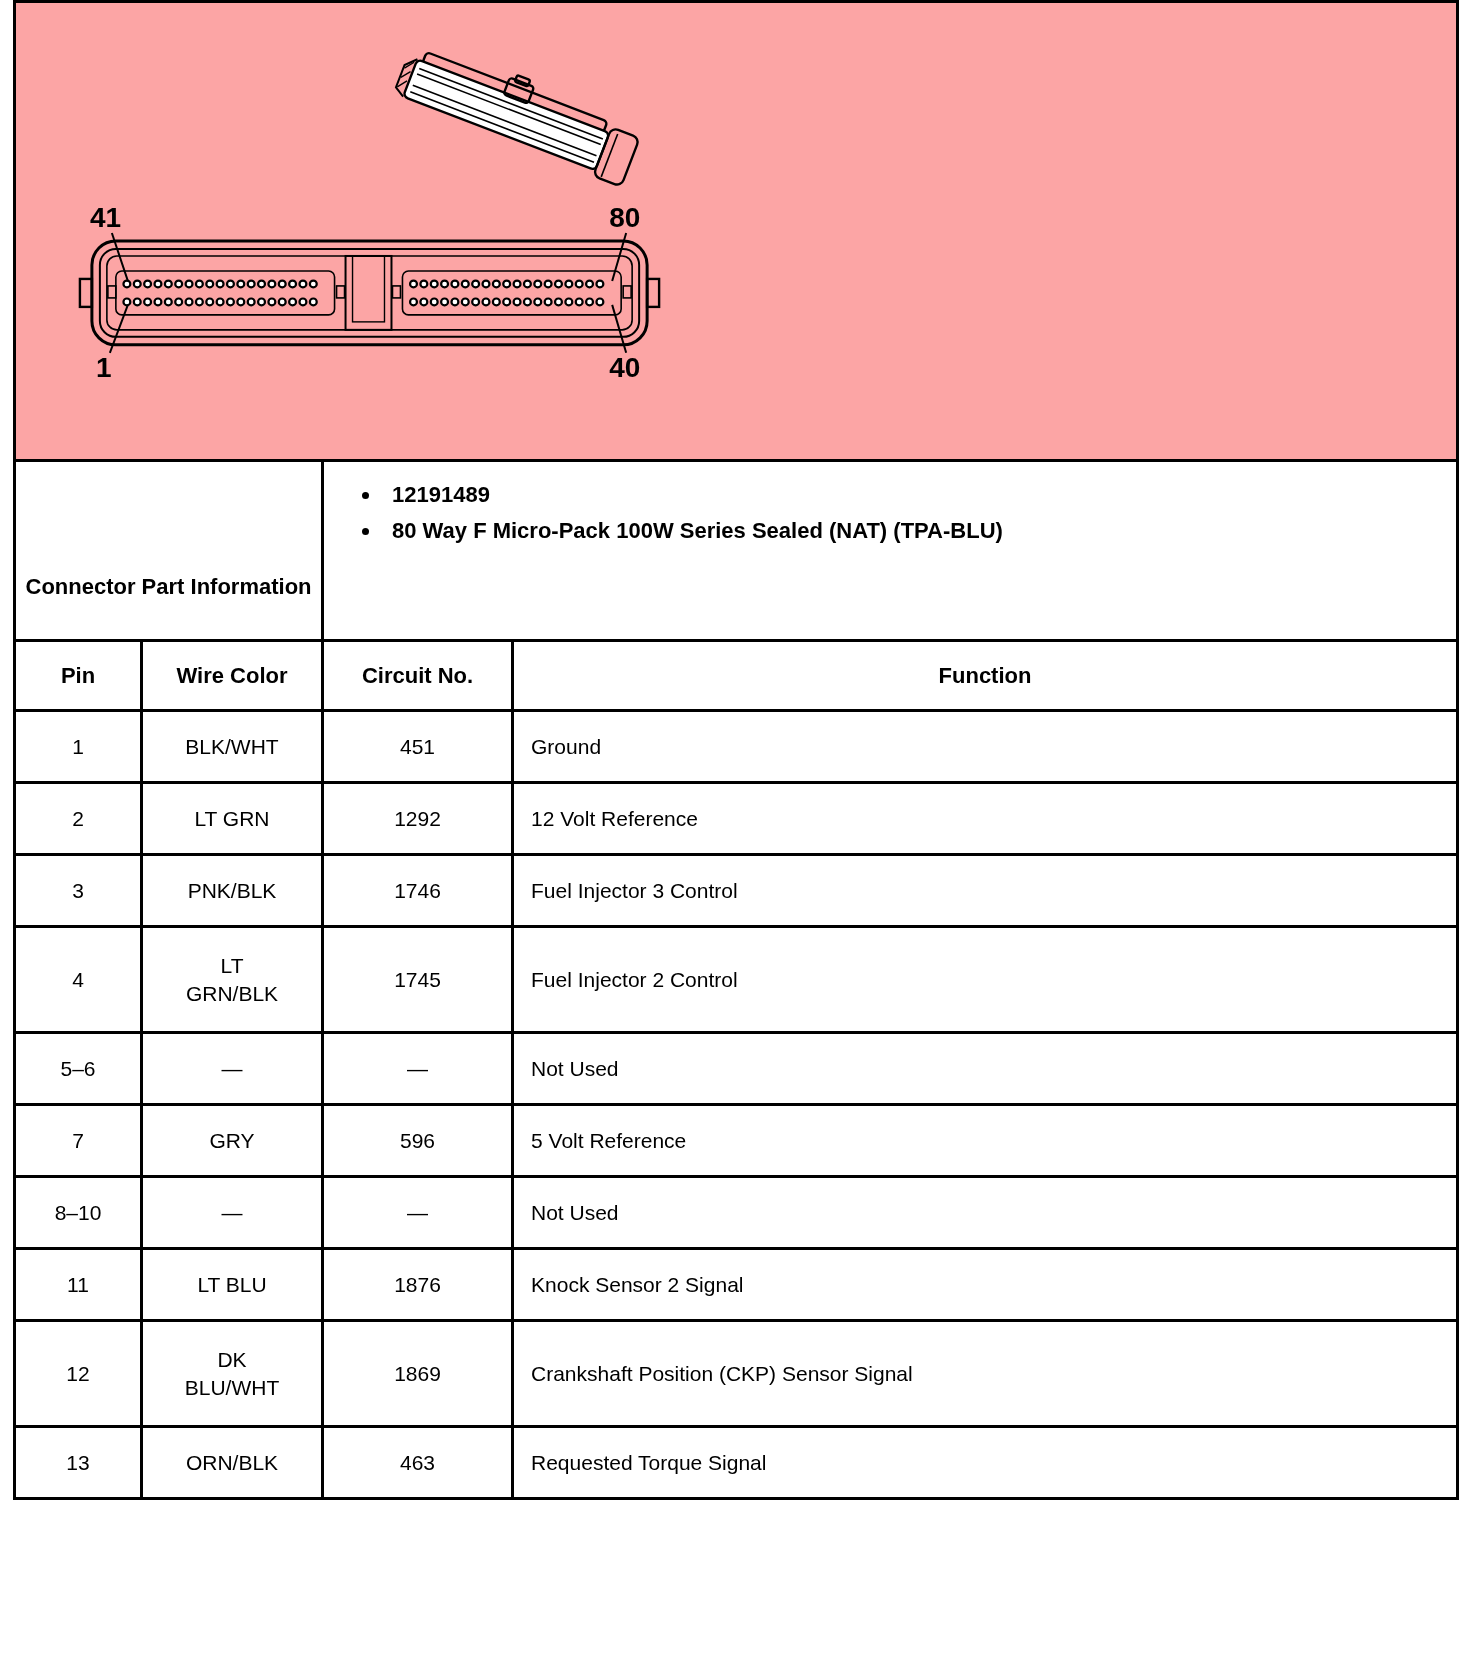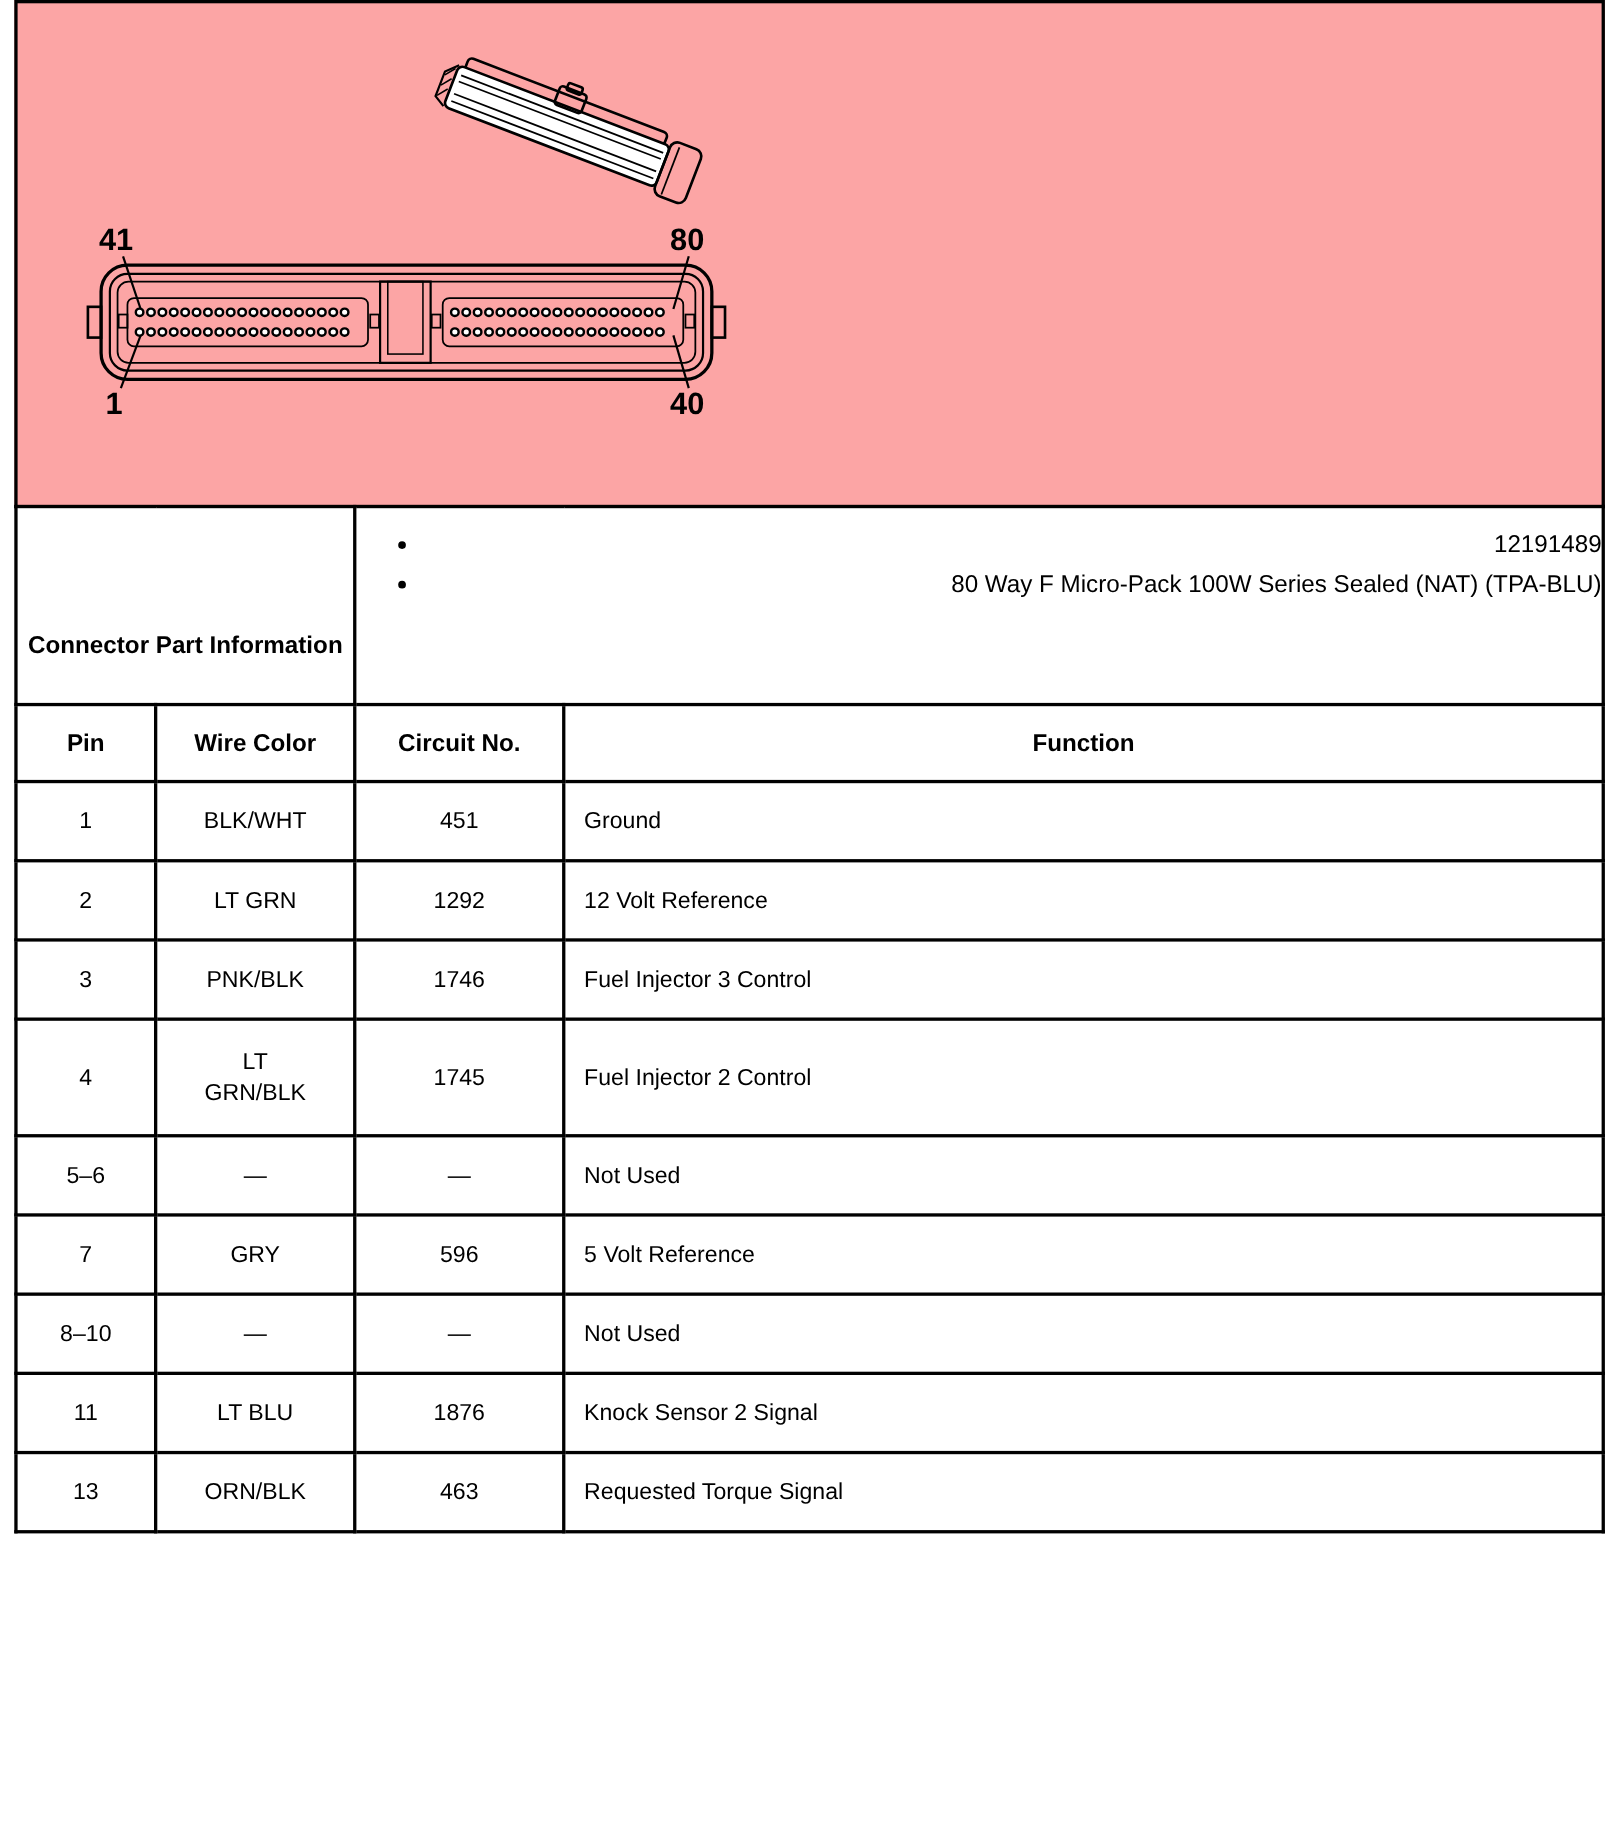--- a/index.html
+++ b/index.html
@@ -31,22 +31,22 @@
   th { font-weight:bold; font-size:22px; }
   tr.row-partinfo { height:180px; }
   tr.row-header   { height:70px; }
   tr.row-std      { height:72px; }
   tr.row-tall     { height:106px; }
   .partinfo-label {
     font-weight:bold; font-size:22px; line-height:1.45;
     vertical-align:bottom; padding-bottom:36px;
   }
   .partinfo-bullets {
-    vertical-align:top; text-align:right;
-    font-weight:normal; font-size:22px; padding:20px 0 0 0;
+    vertical-align:top; text-align:left;
+    font-weight:bold; font-size:22px; padding:20px 0 0 0;
   }
   .partinfo-bullets ul { list-style:disc outside; padding-left:58px; }
   .partinfo-bullets li { margin-bottom:10px; padding-left:10px; }
   .cell-wire { white-space:pre-line; line-height:1.3; }
   .cell-func { text-align:left; padding-left:17px; }
 </style>
 </head>
 <body>
 
 <div class="page">
@@ -185,20 +185,27 @@
       <td class="cell-wire">—</td>
       <td class="cell-circuit">—</td>
       <td class="cell-func">Not Used</td>
     </tr>
     <tr class="row-std">
       <td class="cell-pin">11</td>
       <td class="cell-wire">LT BLU</td>
       <td class="cell-circuit">1876</td>
       <td class="cell-func">Knock Sensor 2 Signal</td>
     </tr>
+    <tr class="row-tall">
+      <td class="cell-pin">12</td>
+      <td class="cell-wire">DK
+BLU/WHT</td>
+      <td class="cell-circuit">1869</td>
+      <td class="cell-func">Crankshaft Position (CKP) Sensor Signal</td>
+    </tr>
     <tr class="row-std">
       <td class="cell-pin">13</td>
       <td class="cell-wire">ORN/BLK</td>
       <td class="cell-circuit">463</td>
       <td class="cell-func">Requested Torque Signal</td>
     </tr>
   </tbody>
     </table>
 
 </div>

